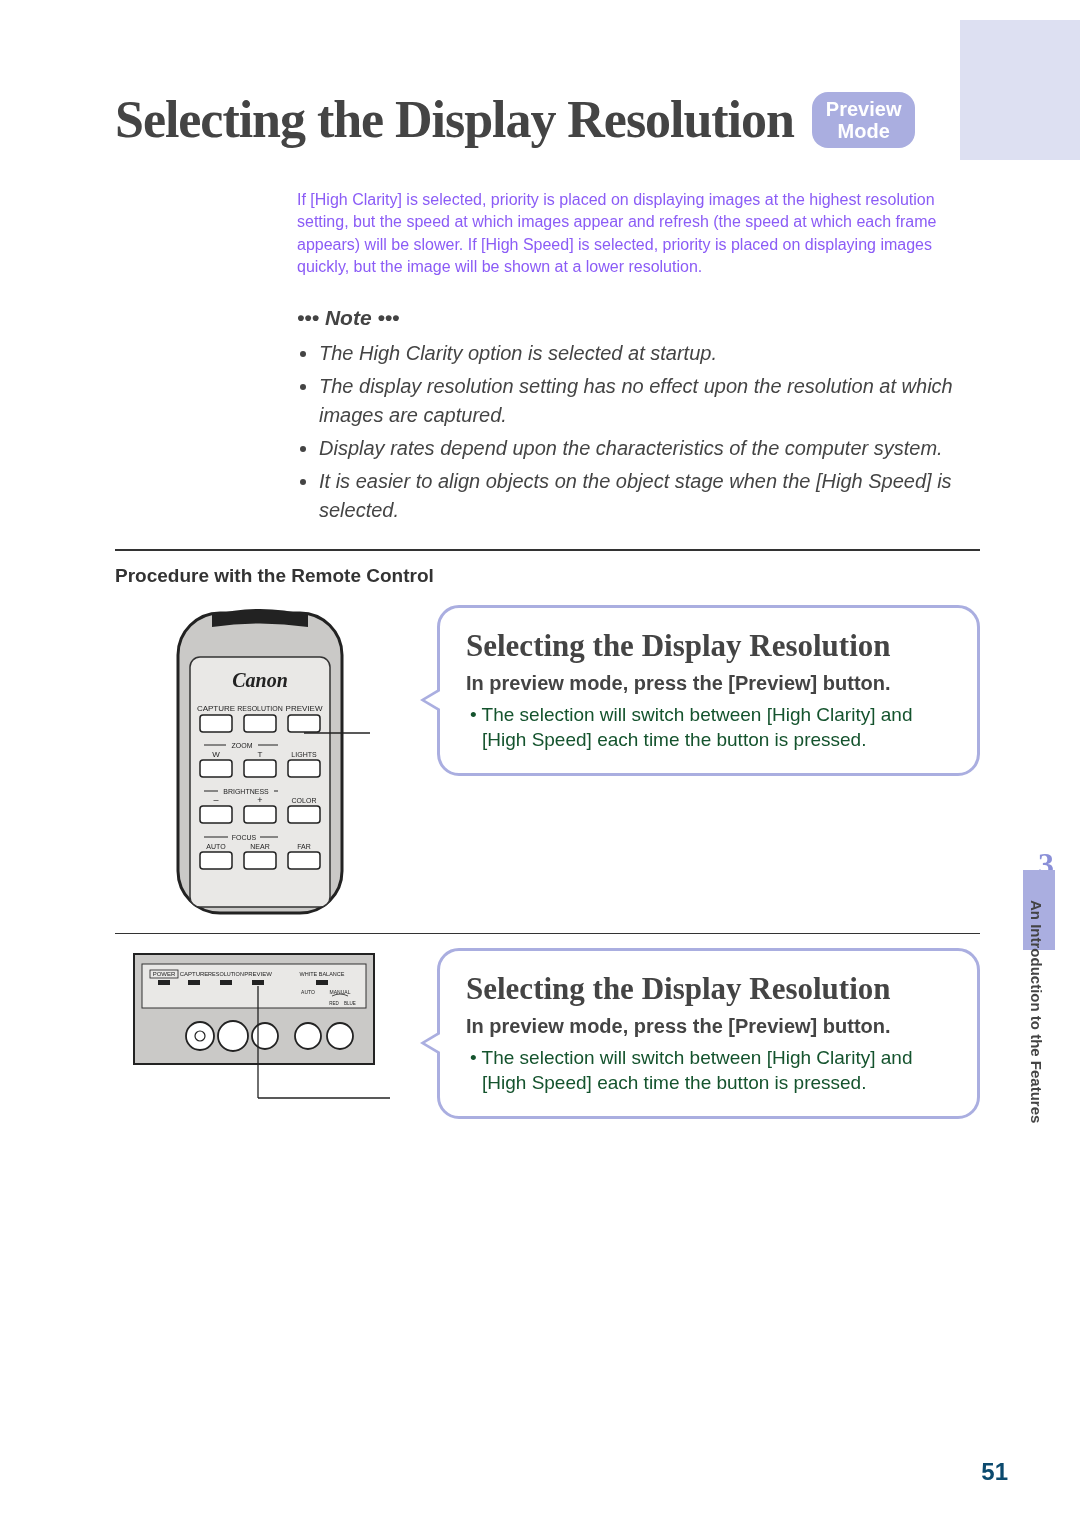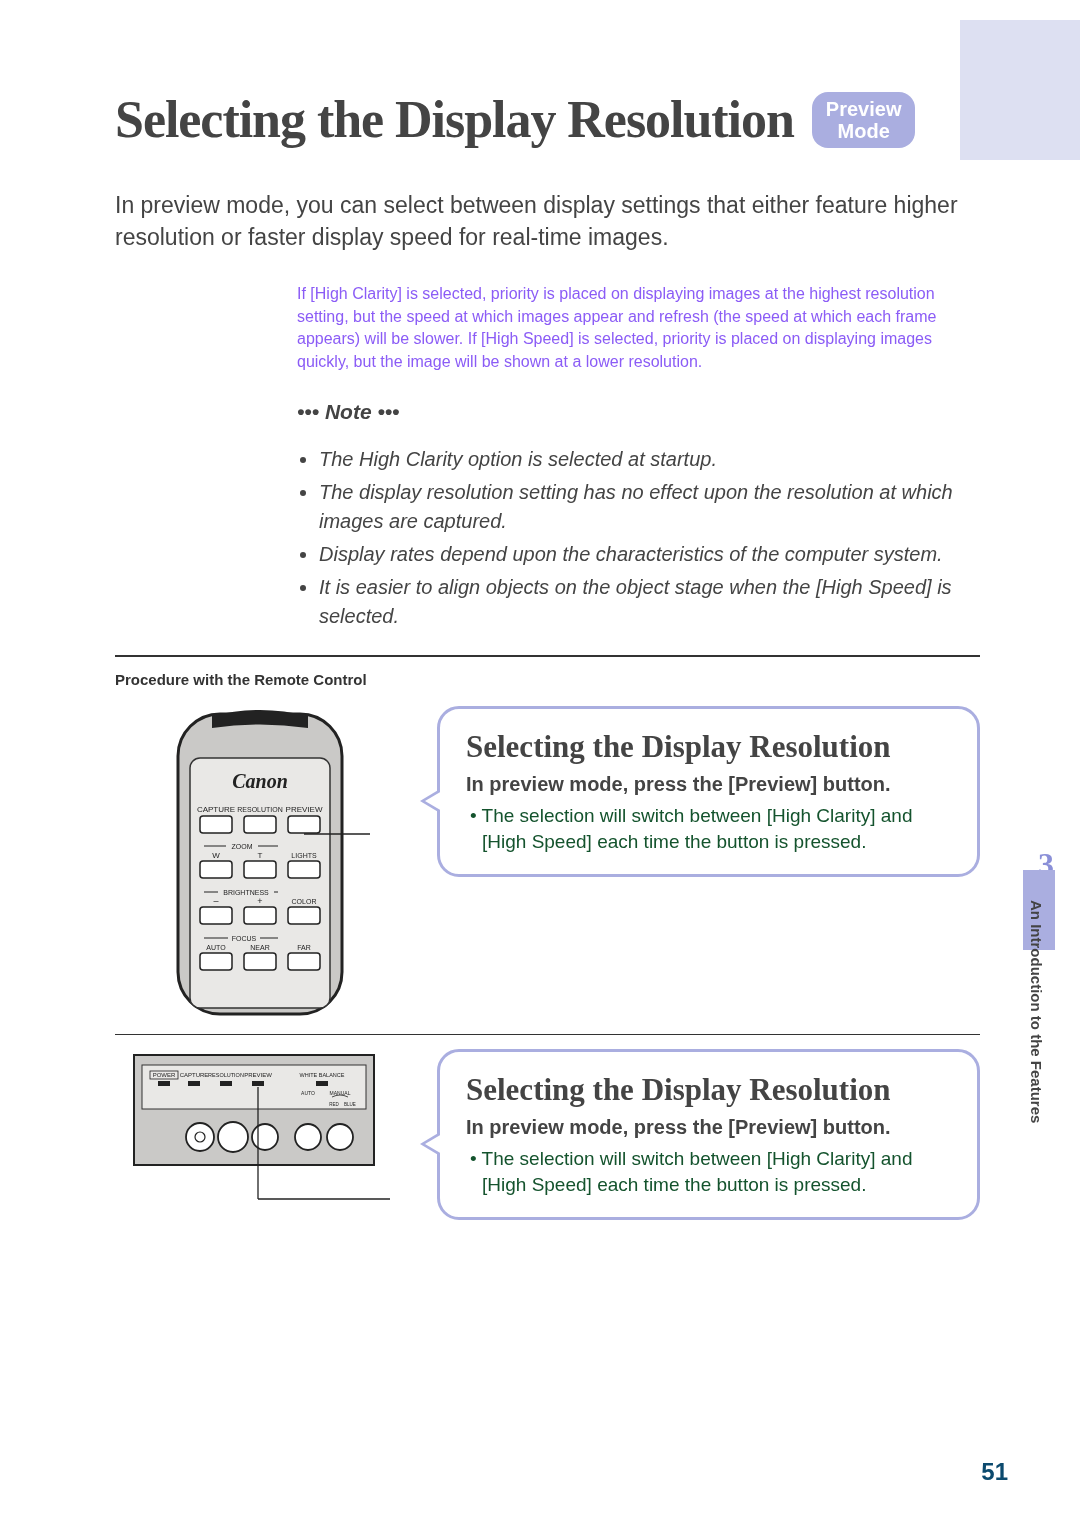--- a/index.html
+++ b/index.html
@@ -70,41 +70,41 @@
       font-size: 20px;
       color: #444;
       font-style: italic;
       line-height: 1.45;
       margin-bottom: 24px;
     }
     .note-heading {
       font-weight: bold;
       font-style: italic;
       font-size: 21px;
-      margin-bottom: 18px;
+      margin-bottom: 6px;
     }
     .note-list {
       list-style: disc;
       padding-left: 22px;
     }
     .note-list li {
       margin-bottom: 4px;
     }
     .hr {
       border: none;
       border-top: 2.5px solid #333;
       margin: 18px 0 14px 0;
     }
     .hr2 {
       border: none;
       border-top: 1.3px solid #333;
       margin: 18px 0 14px 0;
     }
     .section-title {
-      font-size: 15px;
+      font-size: 19px;
       font-weight: bold;
       color: #333;
       margin-bottom: 18px;
     }
     .procedure-row {
       display: flex;
       gap: 32px;
       align-items: flex-start;
       margin-bottom: 10px;
     }
@@ -218,21 +218,20 @@
 <div class="page">
 
   <div class="title-row">
     <h1 class="main-title">Selecting the Display Resolution</h1>
     <div class="mode-badge">
       <div>Preview</div>
       <div>Mode</div>
     </div>
   </div>
 
-  <p class="intro">In preview mode, you can select between display settings that either feature higher resolution or faster display speed for real-time images.</p>
 
   <p class="detail">If [High Clarity] is selected, priority is placed on displaying images at the highest resolution setting, but the speed at which images appear and refresh (the speed at which each frame appears) will be slower. If [High Speed] is selected, priority is placed on displaying images quickly, but the image will be shown at a lower resolution.</p>
 
   <div class="note-block">
     <div class="note-heading">••• Note •••</div>
     <ul class="note-list">
       <li>The High Clarity option is selected at startup.</li>
       <li>The display resolution setting has no effect upon the resolution at which images are captured.</li>
       <li>Display rates depend upon the characteristics of the computer system.</li>
       <li>It is easier to align objects on the object stage when the [High Speed] is selected.</li>

